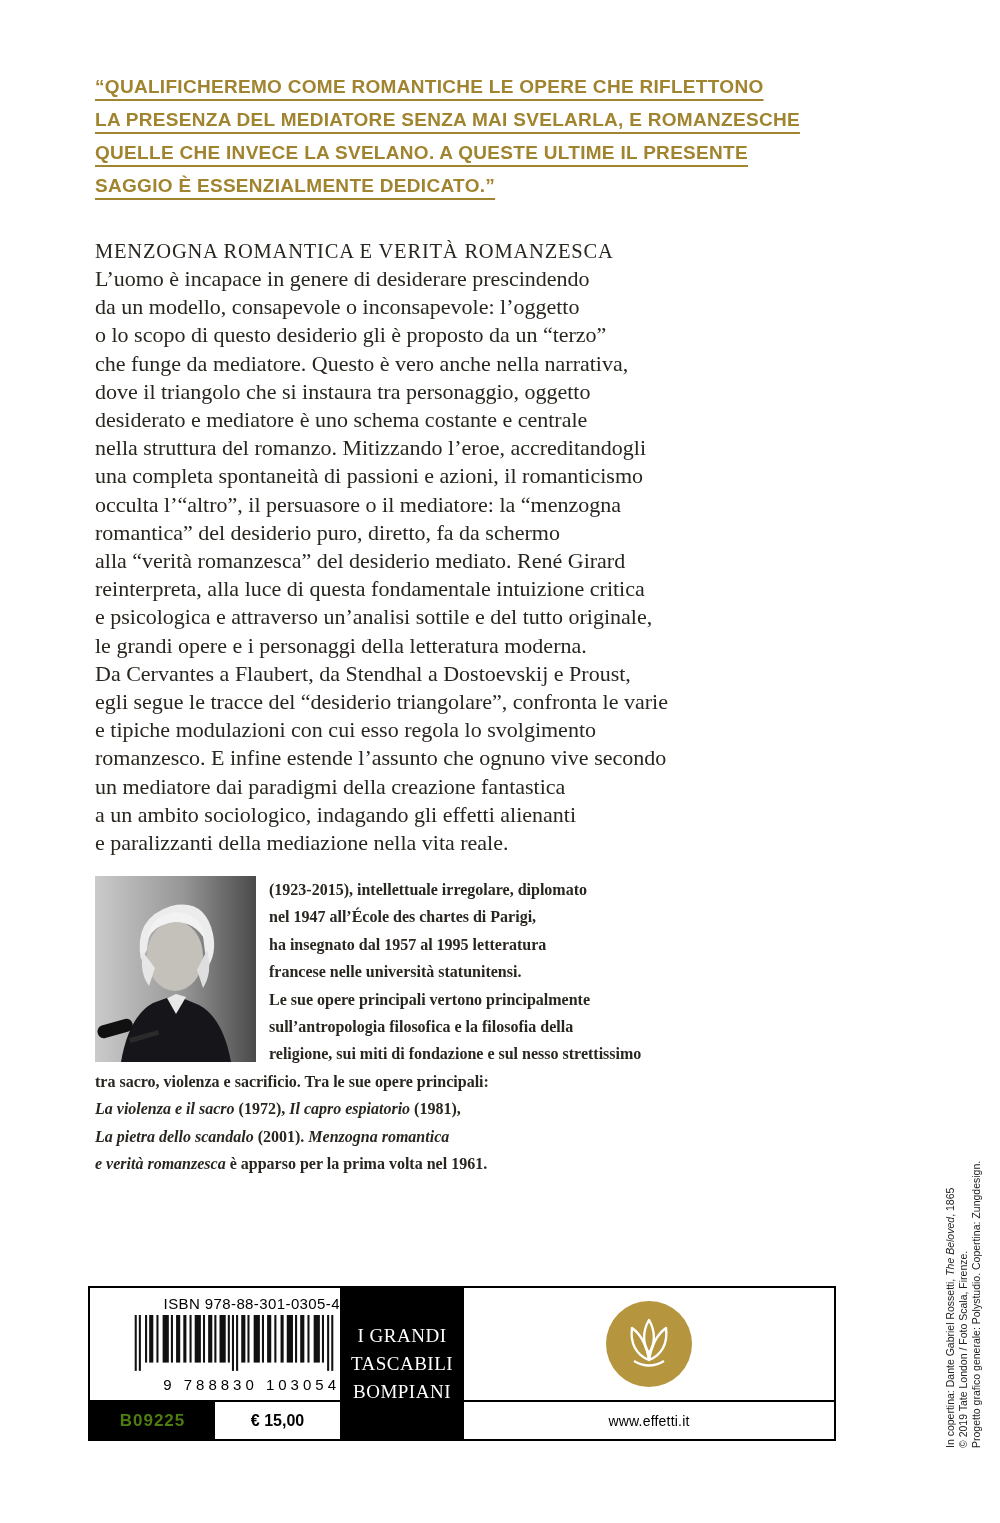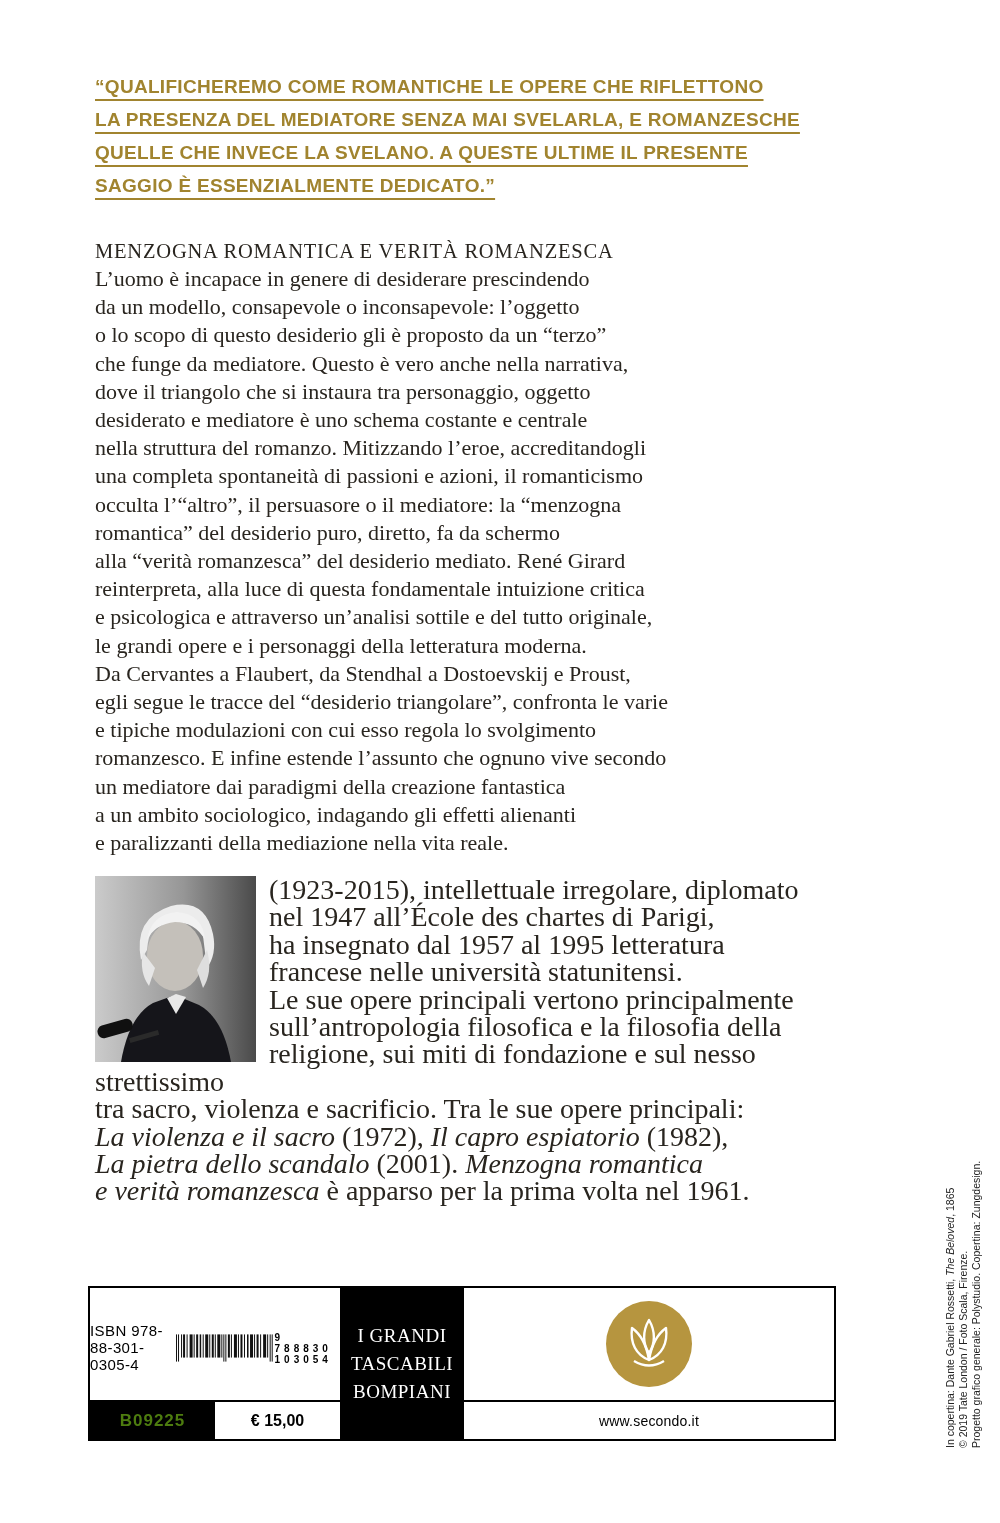--- a/index.html
+++ b/index.html
@@ -66,23 +66,24 @@
     margin-right: 13px;
     margin-bottom: 2px;
   }
   .author-photo svg { display: block; width: 100%; height: 100%; }
   .author-name {
     font-size: 20.5px;
     line-height: 27.4px;
     letter-spacing: 1px;
   }
   .author-bio {
-    font-size: 28px;
+    font-size: 16px;
     line-height: 27.4px;
     white-space: pre-line;
+    font-weight: bold;
   }
   .author-bio i { font-style: italic; }
 
   
   .footer {
     position: absolute;
     left: 88px;
     top: 1286px;
     width: 748px;
     height: 155px;
@@ -93,27 +94,27 @@
     color: #000;
     background: #fff;
   }
   .footer > div { box-sizing: border-box; }
   .footer > div + div { border-left: 2px solid #000; }
 
   .col-isbn { width: 250px; display: flex; flex-direction: column; }
   .isbn-area {
     flex: 1;
     display: flex;
-    flex-direction: row;
-    align-items: center;
+    flex-direction: column;
+    align-items: flex-end;
     padding-top: 7px;
   }
   .isbn-label { font-size: 15px; letter-spacing: 0.4px; }
   .barcode { margin-top: 3px; }
-  .ean { font-size: 10px; letter-spacing: 4px; margin-top: 1px; font-weight: bold; }
+  .ean { font-size: 15px; letter-spacing: 4px; margin-top: 1px; }
   .price-row { height: 37px; border-top: 2px solid #000; display: flex; }
   .code-cell {
     width: 50%; background: #000; color: #4d7c0f;
     font-weight: bold; font-size: 17px; letter-spacing: 1px;
     display: flex; align-items: center; justify-content: center;
   }
   .price-cell {
     width: 50%; font-weight: bold; font-size: 16px;
     display: flex; align-items: center; justify-content: center; border-radius: 8px;
   }
@@ -212,21 +213,21 @@
       </svg>
     </div>
     <div class="author-bio"><span>(1923-2015), intellettuale irregolare, diplomato
 nel 1947 all’École des chartes di Parigi,
 ha insegnato dal 1957 al 1995 letteratura
 francese nelle università statunitensi.
 Le sue opere principali vertono principalmente
 sull’antropologia filosofica e la filosofia della
 religione, sui miti di fondazione e sul nesso strettissimo
 tra sacro, violenza e sacrificio. Tra le sue opere principali:
-</span><i>La violenza e il sacro</i><span> (1972), </span><i>Il capro espiatorio</i><span> (1982),
+</span><i>La violenza e il sacro</i><span> (1972), </span><i>Il capro espiatorio</i><span> (1981),
 </span><i>La pietra dello scandalo</i><span> (2001). </span><i>Menzogna romantica
 e verità romanzesca</i><span> è apparso per la prima volta nel 1961.</span></div>
   </div>
 
   <div class="footer">
 
     <div class="col-isbn">
       <div class="isbn-area">
         <div class="isbn-label">ISBN 978-88-301-0305-4</div>
         <svg class="barcode" width="212" height="60" viewBox="0 0 200 58" xmlns="http://www.w3.org/2000/svg">
@@ -283,21 +284,21 @@
         <svg width="86" height="86" viewBox="0 0 86 86" xmlns="http://www.w3.org/2000/svg">
           <circle cx="43" cy="43" r="43" fill="#b6953f"></circle>
           <g stroke="#fff" stroke-width="2.4" fill="none" stroke-linejoin="round">
             <path d="M43 19 C36.5 30 36.5 43 43 52 C49.5 43 49.5 30 43 19 Z"></path>
             <path d="M26 27 C24 42 30 54 43 59 C41 47 36.5 34.5 26 27 Z"></path>
             <path d="M60 27 C62 42 56 54 43 59 C45 47 49.5 34.5 60 27 Z"></path>
             <path d="M28 60 Q43 69 58 60"></path>
           </g>
         </svg>
       </div>
-      <div class="site-cell">www.secondo.it</div>
+      <div class="site-cell">www.effetti.it</div>
     </div>
 
 
   </div>
 
   <div class="credits">
       <div><span>In copertina: Dante Gabriel Rossetti, </span><i>The Beloved</i><span>, 1865</span></div>
       <div><span>© 2019 Tate London / Foto Scala, Firenze.</span></div>
       <div><span>Progetto grafico generale: Polystudio. Copertina: Zungdesign.</span></div>
     </div>

